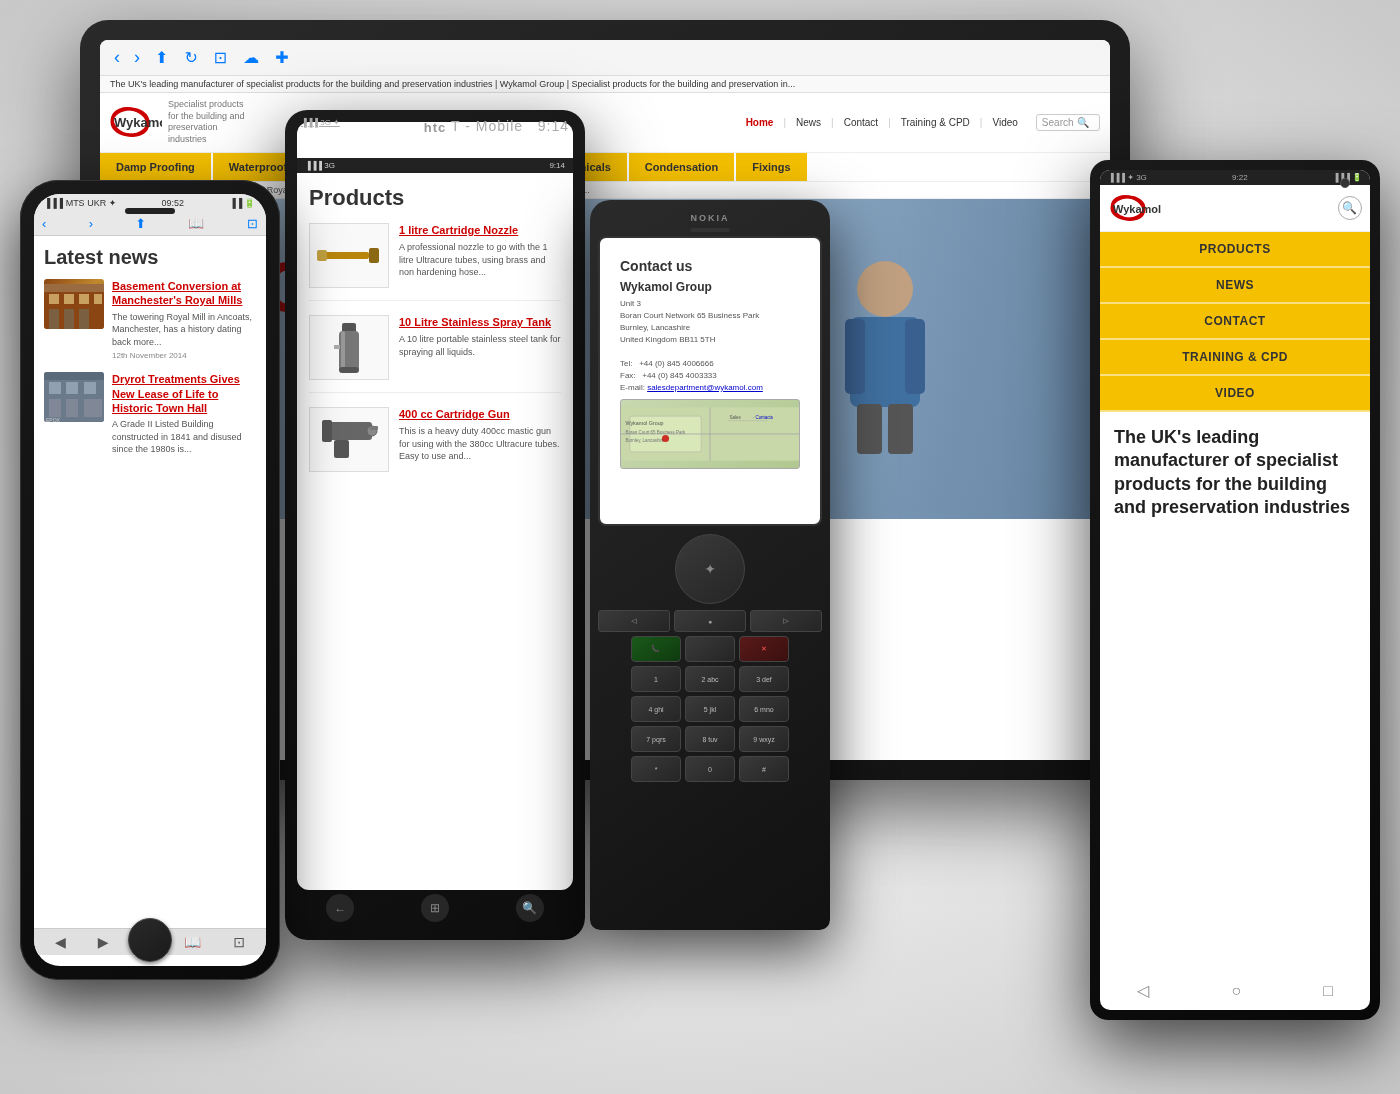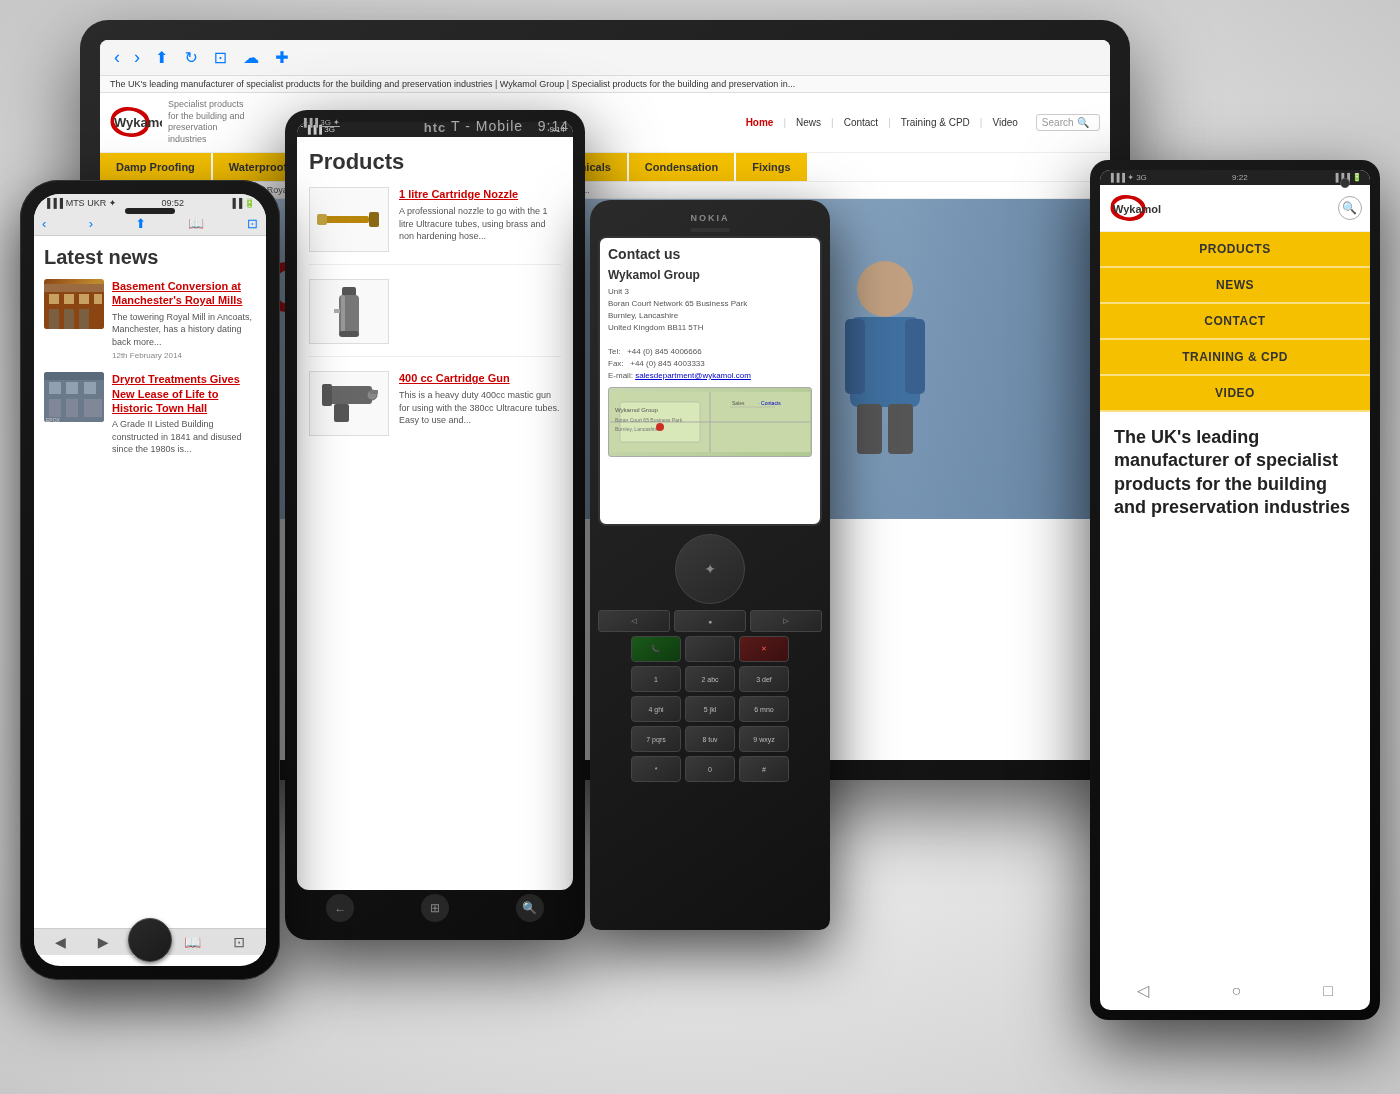--- a/index.html
+++ b/index.html
@@ -354,20 +354,21 @@
       border-radius: 12px;
       overflow: hidden;
     }
     .htc-status-bar {
       background: #222;
       padding: 3px 8px;
       font-size: 8px;
       color: #ccc;
       display: flex;
       justify-content: space-between;
+      margin-top: 36px;
     }
     .htc-content {
       padding: 12px;
       overflow: hidden;
       height: calc(100% - 24px);
     }
     .htc-page-title {
       font-size: 22px;
       font-weight: bold;
       color: #333;
@@ -454,21 +455,21 @@
     }
     .nokia-screen {
       width: 100%;
       height: 290px;
       background: #fff;
       border-radius: 8px;
       overflow: hidden;
       border: 2px solid #333;
     }
     .nokia-screen-content {
-      padding: 8px;
+      padding: 20px;
       font-size: 9px;
     }
     .nokia-screen-title {
       font-size: 14px;
       font-weight: bold;
       color: #333;
       margin-bottom: 6px;
     }
     .nokia-contact-name {
       font-size: 12px;
@@ -768,21 +769,21 @@
                 <rect x="5" y="30" width="10" height="20" fill="#7a6040"></rect>
                 <rect x="20" y="30" width="10" height="20" fill="#7a6040"></rect>
                 <rect x="35" y="30" width="10" height="20" fill="#7a6040"></rect>
                 <rect x="0" y="5" width="60" height="8" fill="#9a6a40"></rect>
               </svg>
             </div>
           </div>
           <div class="iphone-news-text">
             <h4>Basement Conversion at Manchester's Royal Mills</h4>
             <p>The towering Royal Mill in Ancoats, Manchester, has a history dating back more...</p>
-            <div class="iphone-news-date">12th February 2014</div>
+            <div class="iphone-news-date">12th November 2014</div>
           </div>
         </div>
 
         <div class="iphone-news-item">
           <div class="iphone-news-thumb">
             <div class="thumb-building2">
               <svg width="60" height="50" viewBox="0 0 60 50">
                 <rect x="0" y="5" width="60" height="45" fill="#6a7a8a"></rect>
                 <rect x="5" y="10" width="12" height="12" fill="#90a0b0"></rect>
                 <rect x="22" y="10" width="12" height="12" fill="#90a0b0"></rect>
@@ -840,20 +841,24 @@
 
         <div class="htc-product-item">
           <div class="htc-product-thumb">
             <svg width="70" height="65" viewBox="0 0 70 65">
               <rect x="28" y="8" width="14" height="10" rx="2" fill="#555"></rect>
               <rect x="25" y="16" width="20" height="40" rx="4" fill="#777"></rect>
               <rect x="27" y="16" width="4" height="40" rx="2" fill="#999"></rect>
               <rect x="25" y="52" width="20" height="6" rx="3" fill="#555"></rect>
               <rect x="20" y="30" width="6" height="4" fill="#aaa"></rect>
             </svg>
+          </div>
+          <div class="htc-product-info">
+            <h4>10 Litre Stainless Spray Tank</h4>
+            <p>A 10 litre portable stainless steel tank for spraying all liquids.</p>
           </div>
         </div>
 
         <div class="htc-product-item" style="border-bottom:none;">
           <div class="htc-product-thumb">
             <svg width="70" height="65" viewBox="0 0 70 65">
               <rect x="10" y="15" width="48" height="18" rx="3" fill="#666"></rect>
               <rect x="8" y="13" width="10" height="22" rx="2" fill="#555"></rect>
               <rect x="20" y="33" width="15" height="18" rx="2" fill="#555"></rect>
               <circle cx="58" cy="24" r="5" fill="#888" stroke="#666" stroke-width="1"></circle>

